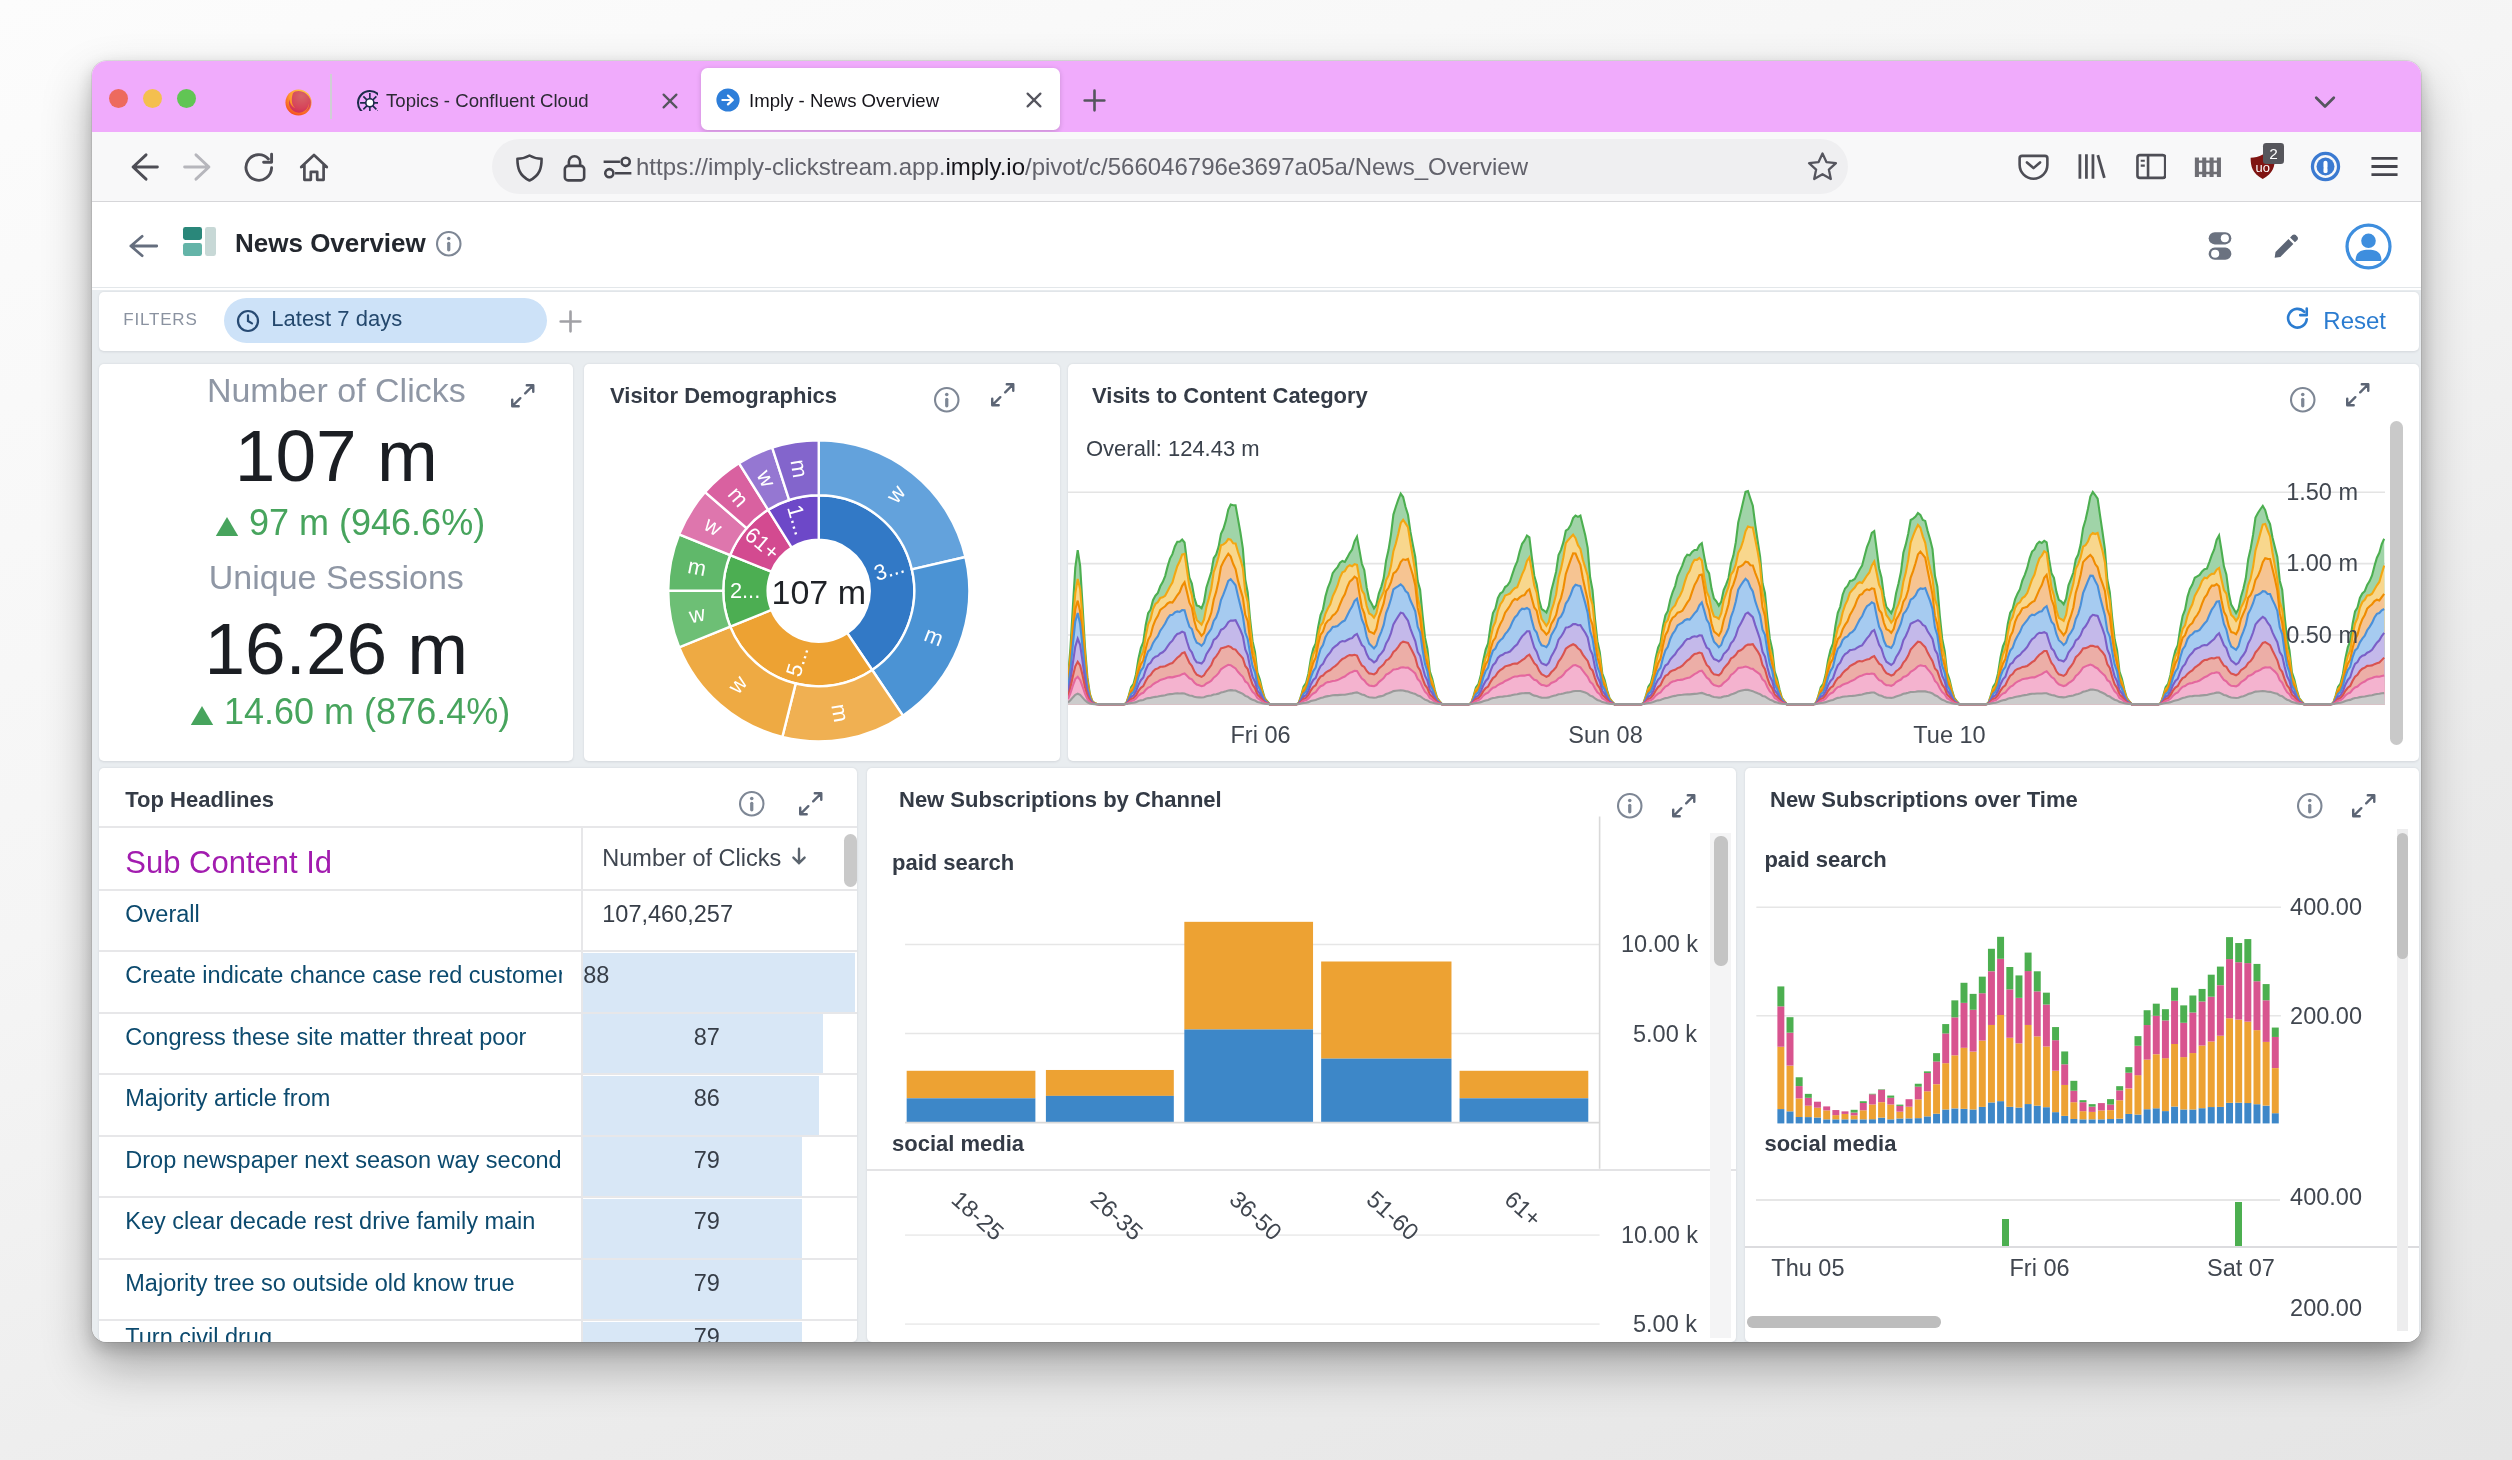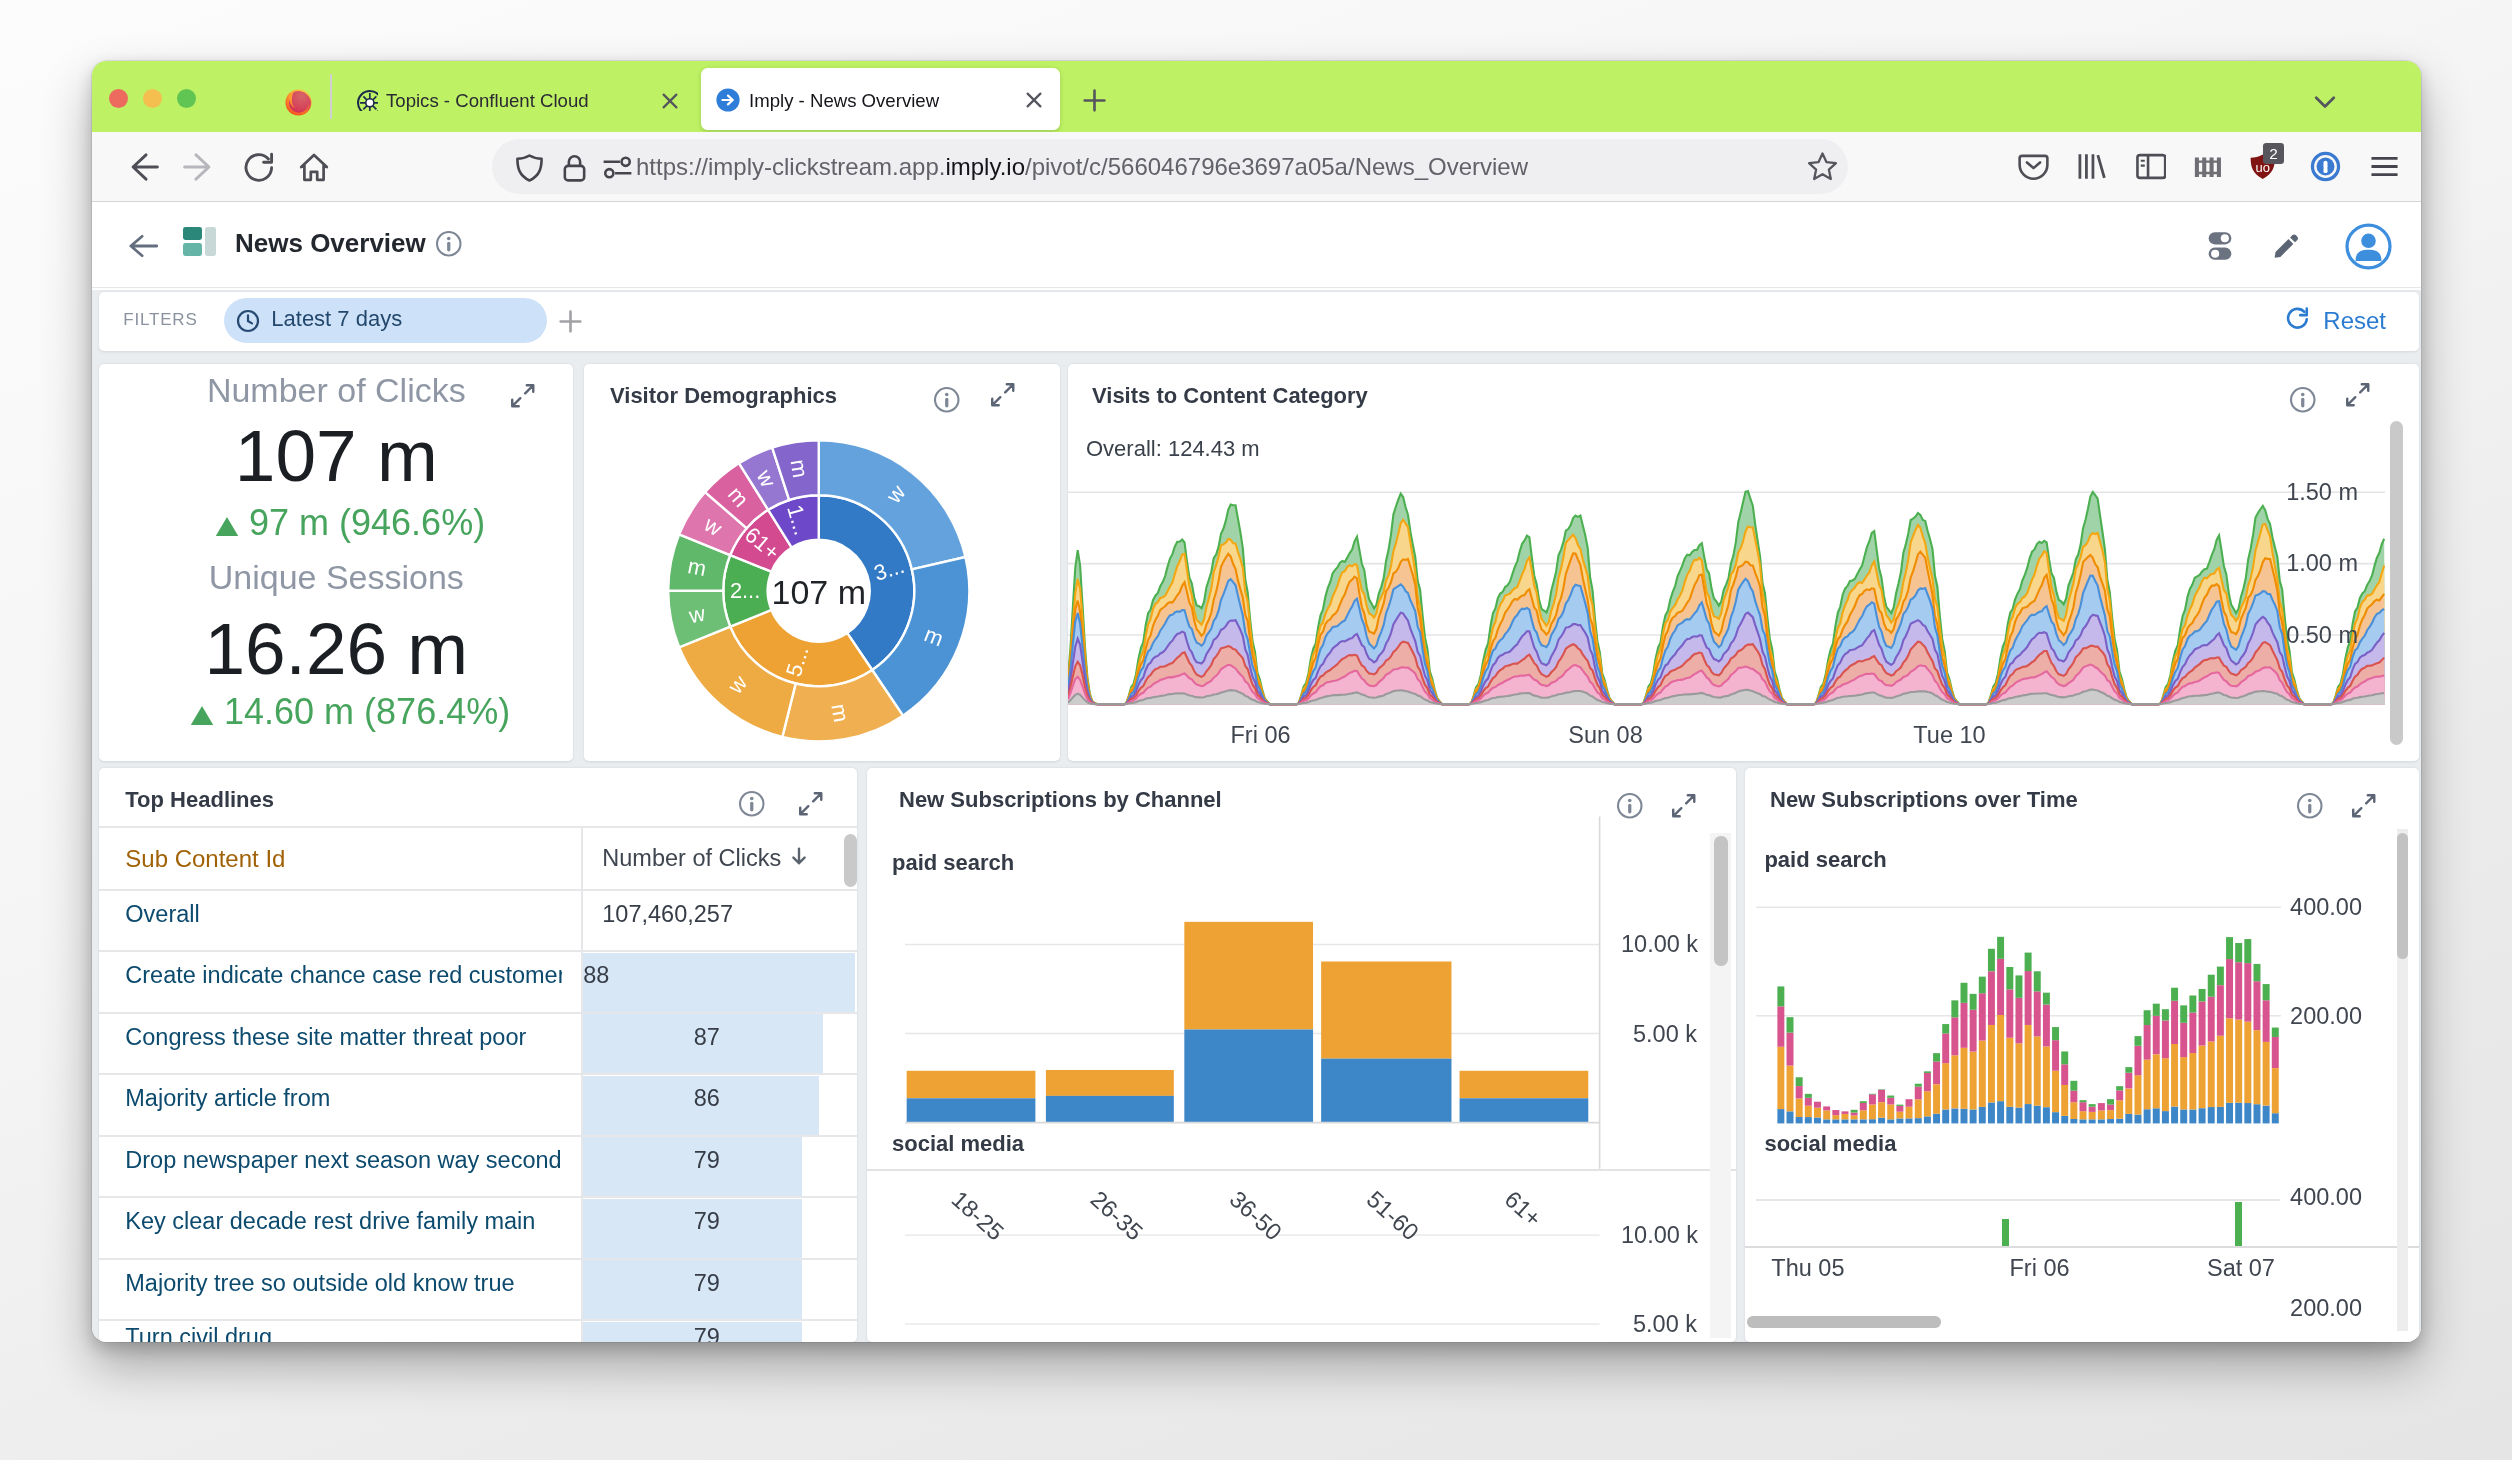--- a/index.html
+++ b/index.html
@@ -1,19 +1,19 @@
 <!DOCTYPE html>
 <html style="font-size:13px"><head><meta charset="utf-8"><style>
 *{margin:0;padding:0;box-sizing:border-box}
 html,body{width:2512px;height:1460px;overflow:hidden}
 body{font-family:"Liberation Sans",sans-serif;background:linear-gradient(160deg,#fcfcfc 0%,#f5f5f5 40%,#ebebeb 70%,#e5e5e5 100%);position:relative}
 #win{position:absolute;left:92px;top:61px;width:2329px;height:1281px;border-radius:14.6px;background:#fff;
  box-shadow:0 24px 49px rgba(0,0,0,.30),0 6.5px 16px rgba(0,0,0,.18),0 0 0 0.8px rgba(0,0,0,.10);overflow:hidden}
 .abs{position:absolute}
-#tabbar{position:absolute;left:0;top:0;width:100%;height:71px;background:#bef264}
+#tabbar{position:absolute;left:0;top:0;width:100%;height:71px;background:#f0abfc}
 #navbar{position:absolute;left:0;top:71px;width:100%;height:70px;background:#f8f8f9;border-bottom:1.6px solid #d6d6d9}
 #apphead{position:absolute;left:0;top:143px;width:100%;height:84px;background:#fff;border-bottom:1.6px solid #e3e7ea}
 #content{position:absolute;left:0;top:229px;width:100%;height:1052px;background:#e9edf0}
 .tl{position:absolute;top:27.5px;width:19.4px;height:19.4px;border-radius:50%}
 .tab-title{position:absolute;font-size:18.6px;color:#2b2a33;white-space:nowrap}
 #urlbar{position:absolute;left:400px;top:7.3px;width:1356px;height:55px;border-radius:27.5px;background:#efeff1}
 .urltxt{position:absolute;left:144px;top:0;height:55px;line-height:55px;font-size:24px;color:#62626b;white-space:nowrap}
 .card{position:absolute;background:#fff;border-radius:4.9px;box-shadow:0 0.8px 2.4px rgba(16,24,40,.10)}
 .ttl{position:absolute;font-size:22px;font-weight:bold;color:#343b46;white-space:nowrap}
 .gridlab{position:absolute;font-size:23.5px;color:#40464f;white-space:nowrap}
@@ -298,21 +298,21 @@
             <circle cx="17" cy="17" r="14.5" fill="none" stroke="#7e8795" stroke-width="2.6"></circle>
             <circle cx="17" cy="10.5" r="2.2" fill="#7e8795"></circle>
             <rect x="15" y="14.5" width="4" height="12" rx="2" fill="#7e8795"></rect>
           </svg></div>
 <div class="abs" style="left:698px;top:22px"><svg width="27.5" height="27.5" viewBox="0 0 34 34" style="">
             <path d="M20 14 L30 4 M30 4 H22 M30 4 V12" stroke="#5c6575" stroke-width="3" fill="none" stroke-linecap="round" stroke-linejoin="round"></path>
             <path d="M14 20 L4 30 M4 30 H12 M4 30 V22" stroke="#5c6575" stroke-width="3" fill="none" stroke-linecap="round" stroke-linejoin="round"></path>
           </svg></div>
 <div class="abs" style="left:0;top:58px;width:100%;height:1.6px;background:#e7e7e9"></div>
 <div class="abs" style="left:482px;top:58px;width:1.6px;height:516px;background:#e7e7e9"></div>
-<div class="abs" style="left:26px;top:77px;font-size:24px;color:#a16207">Sub Content Id</div>
+<div class="abs" style="left:26px;top:77px;font-size:31px;color:#a21caf">Sub Content Id</div>
 <div class="abs" style="left:503px;top:77px;font-size:23.5px;color:#3f4650">Number of Clicks</div>
 <div class="abs" style="left:692px;top:79px"><svg width="16" height="18" viewBox="0 0 20 22" style="">
             <path d="M10 2 V20 M3 13 L10 20 L17 13" stroke="#5b646e" stroke-width="3" fill="none" stroke-linecap="round" stroke-linejoin="round"></path>
           </svg></div>
 <div class="abs" style="left:745px;top:66px;width:13px;height:53px;border-radius:6.5px;background:#c9c9c9"></div>
 <div class="abs" style="left:0;top:121px;width:100%;height:1.6px;background:#e7e7e9"></div>
 <div class="row-name" style="top:133px;width:437px">Overall</div>
 <div class="abs" style="left:503px;top:133px;font-size:23.5px;color:#363d47">107,460,257</div>
 <div class="abs" style="left:0;top:182px;width:100%;height:1.6px;background:#e7e7e9"></div>
 <div class="row-name" style="top:194px;width:437px">Create indicate chance case red customer e...</div>

